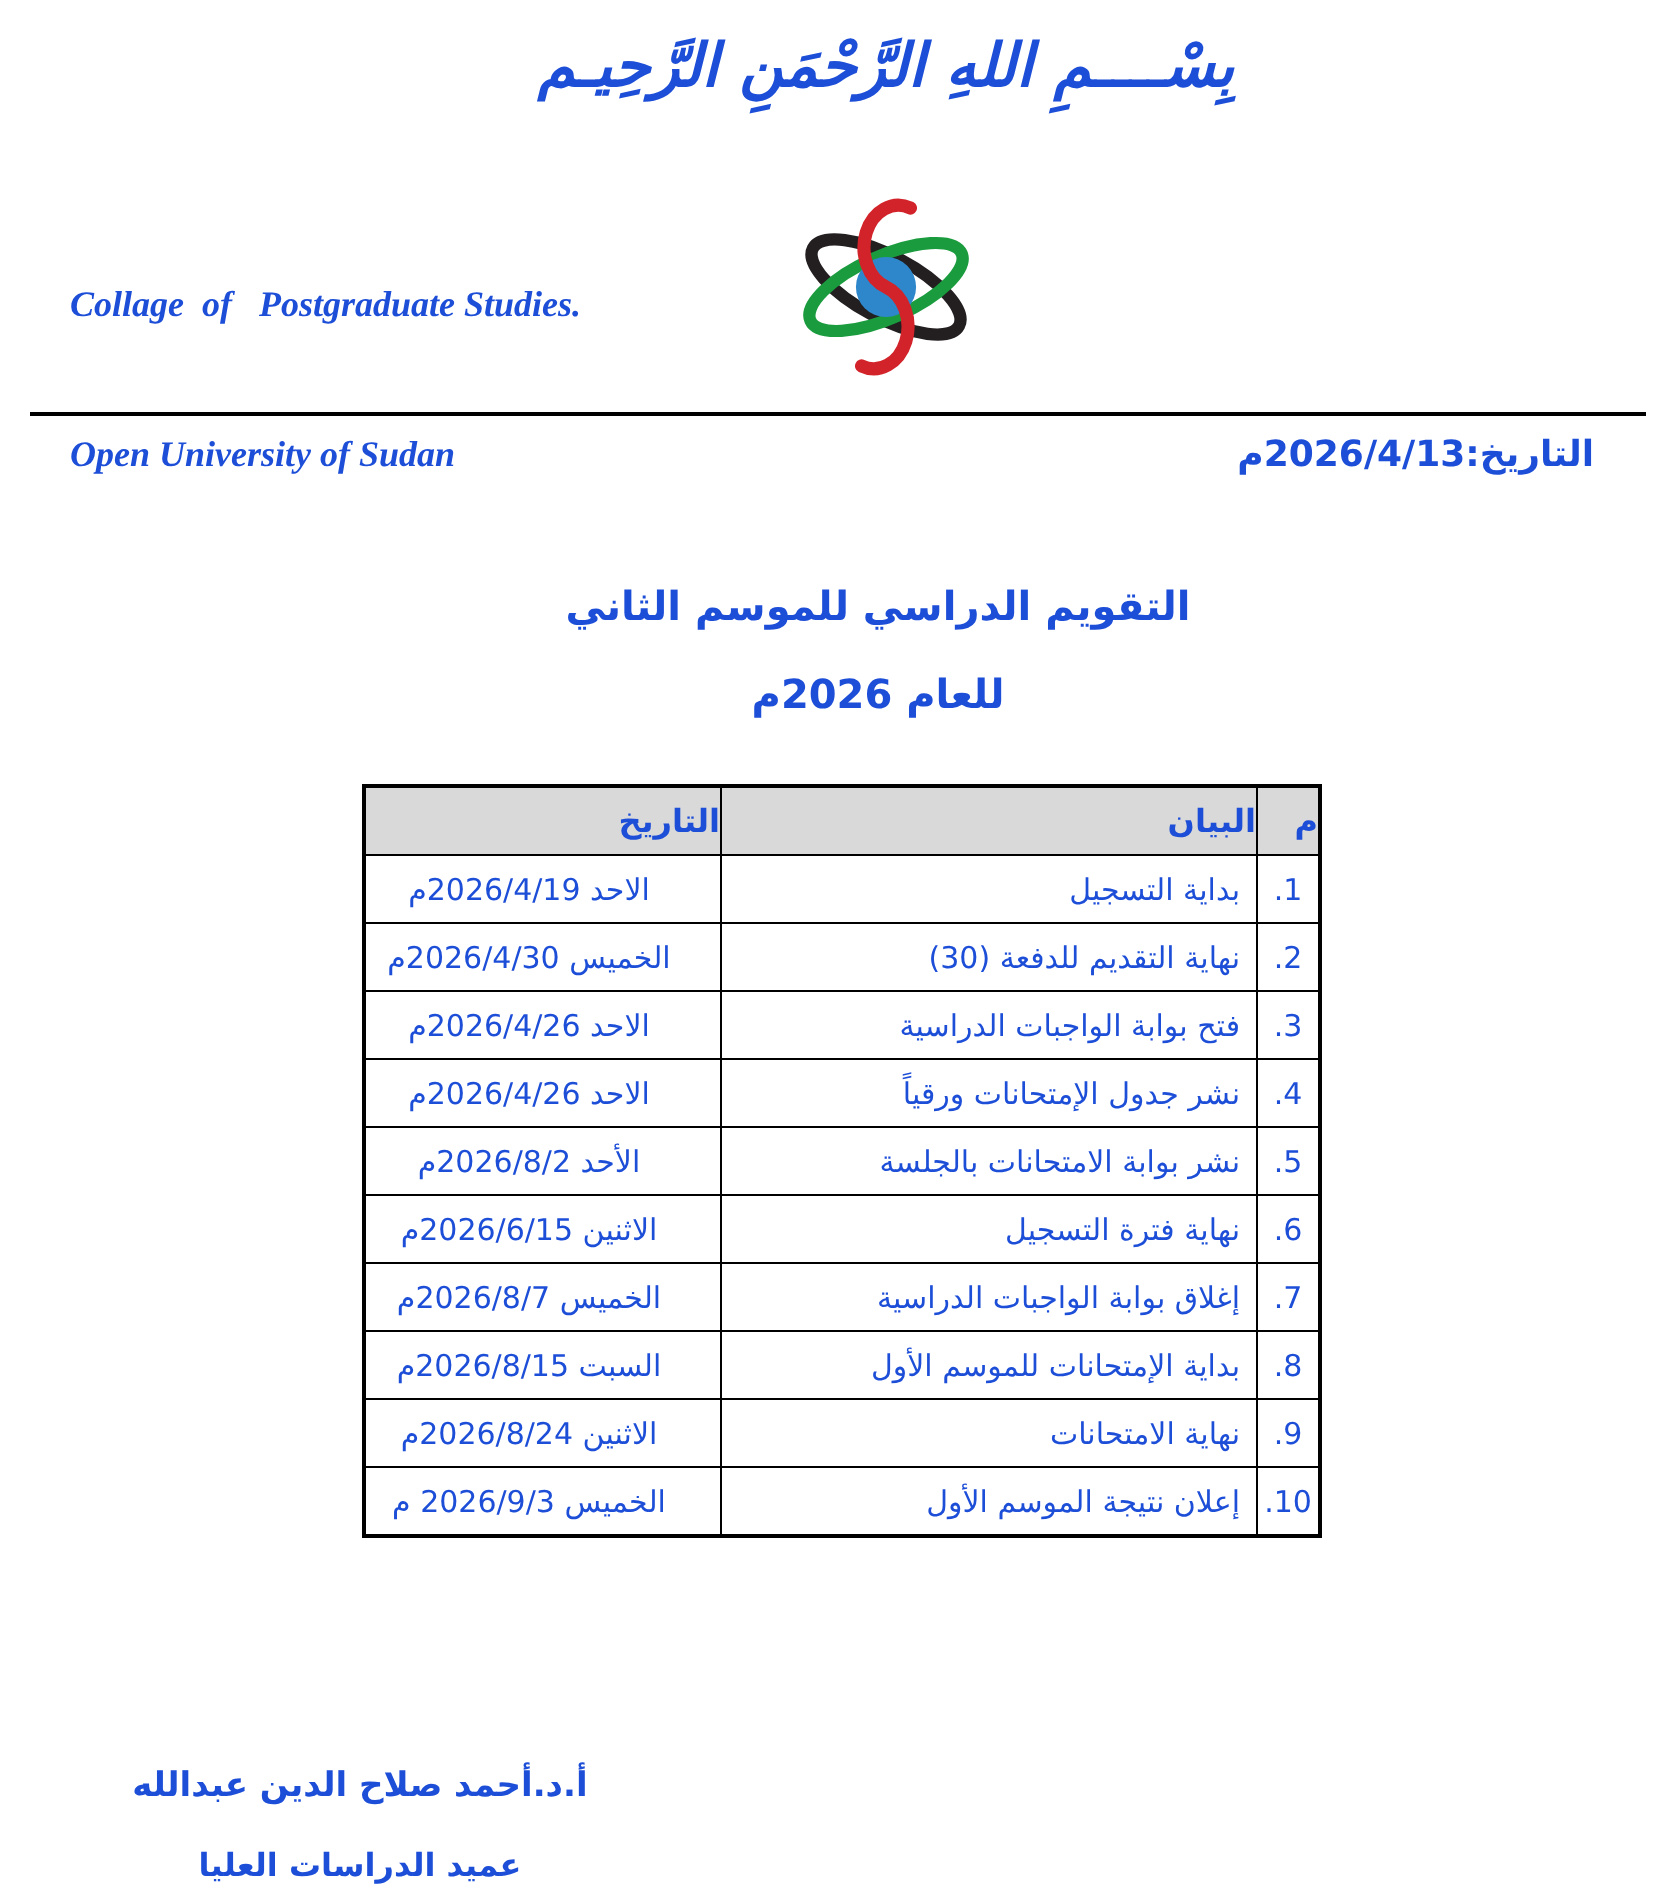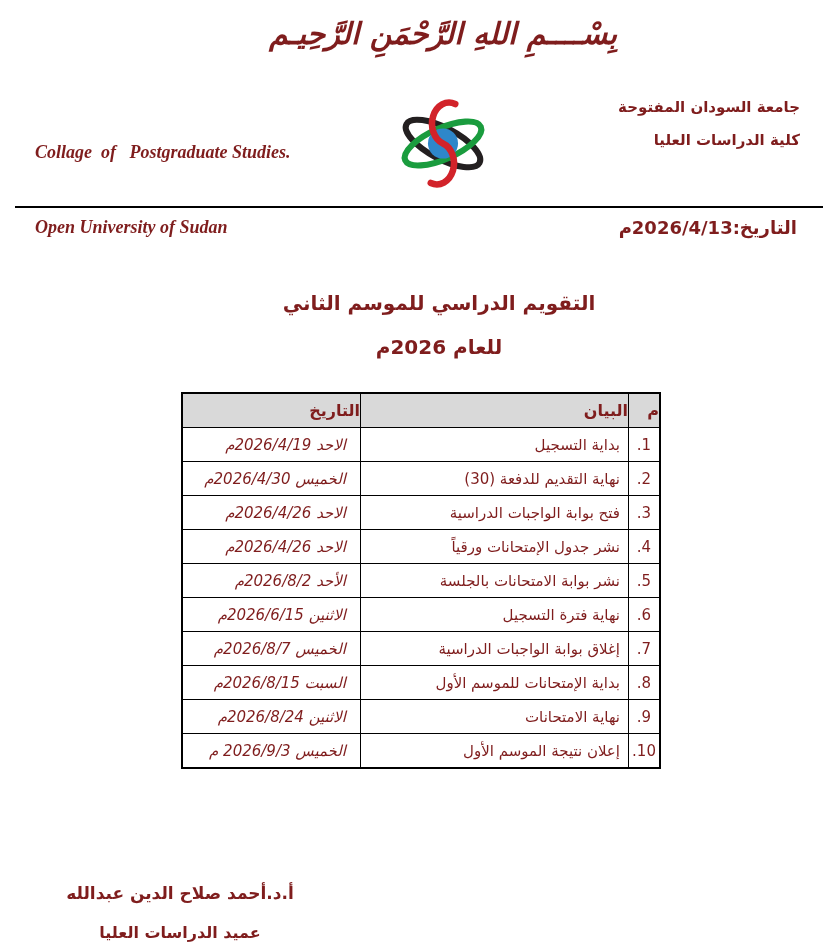--- a/index.html
+++ b/index.html
@@ -1,18 +1,18 @@
 <!DOCTYPE html>
 <html><head>
 <meta charset="utf-8">
 <style>
   html,body { margin:0; padding:0; background:#ffffff; }
   .page {
     position:relative; width:838px; height:949px; background:#ffffff;
-    font-family:"DejaVu Sans", sans-serif; color:#7f1d1d; overflow:hidden;
+    font-family:"DejaVu Sans", sans-serif; color:#1d4ed8; overflow:hidden;
   }
 
   
   .bismillah {
     position:absolute; top:16px; left:48px; width:790px;
     text-align:center; font-size:30px; font-weight:bold; font-style:italic;
     direction:rtl;
   }
 
   
@@ -47,21 +47,21 @@
   }
   .calendar th, .calendar td { border:1px solid #000; height:33px; padding:0; }
   .calendar th {
     background:#d9d9d9; font-weight:bold; font-size:16px; text-align:right;
   }
   .col-num  { width:30px; }
   .col-desc { width:267px; }
   .col-date { width:177px; }
   td.cell-num  { text-align:center; }
   td.cell-desc { padding-right:8px; }
-  td.cell-date { text-align:right; padding-right:14px;font-style:italic; }
+  td.cell-date { text-align:center; padding-right:14px; }
 
   
   .signature {
     position:absolute; left:55px; top:874px; width:250px; direction:rtl;
     text-align:center; font-weight:bold; line-height:39px;
   }
   .signature .sig-name  { font-size:17px; }
   .signature .sig-title { font-size:16px; }
 </style>
 </head>
@@ -76,24 +76,20 @@
     <div>Open University of Sudan</div>
   </div>
 
   <svg class="logo" viewBox="0 0 100 104" xmlns="http://www.w3.org/2000/svg">
     <ellipse cx="50" cy="52" rx="44" ry="16.5" fill="none" stroke="#231f20" stroke-width="6.5" transform="rotate(28 50 52)"></ellipse>
     <ellipse cx="50" cy="52" rx="44" ry="16.5" fill="none" stroke="#1a9c3e" stroke-width="6.5" transform="rotate(-24 50 52)"></ellipse>
     <circle cx="50" cy="52" r="16" fill="#2e87ca"></circle>
     <path d="M 63,10 A 17,21 0 1 0 50,52 A 17,21 0 1 1 37,94" fill="none" stroke="#d2232a" stroke-width="7" stroke-linecap="round"></path>
   </svg>
 
-  <div class="org-ar">
-    <div>جامعة السودان المفتوحة</div>
-    <div>كلية الدراسات العليا</div>
-  </div>
 
   <div class="rule"></div>
 
   <div class="date-line">التاريخ:2026/4/13م</div>
 
   <div class="doc-title">
     <div>التقويم الدراسي للموسم الثاني</div>
     <div>للعام 2026م</div>
   </div>
 

